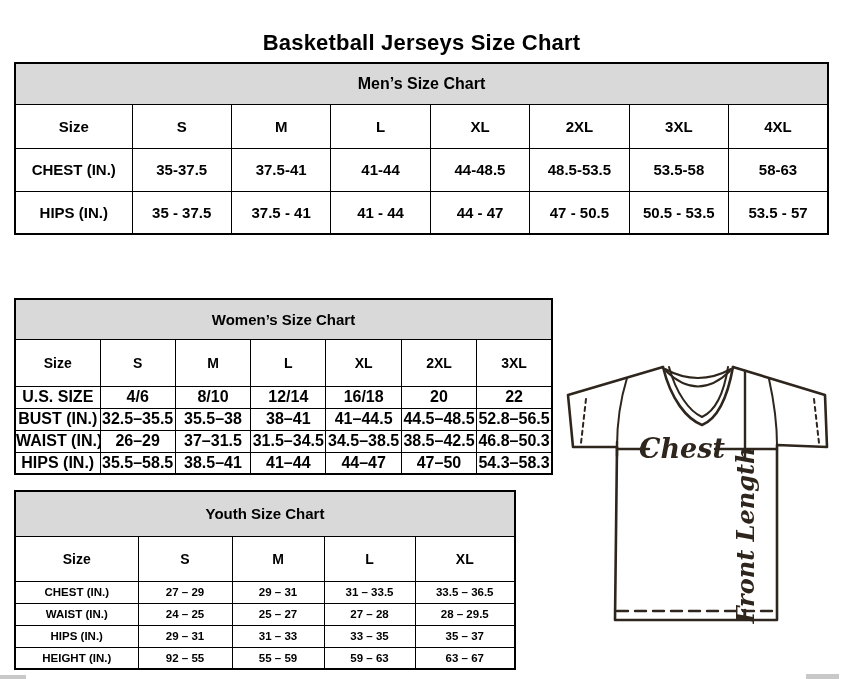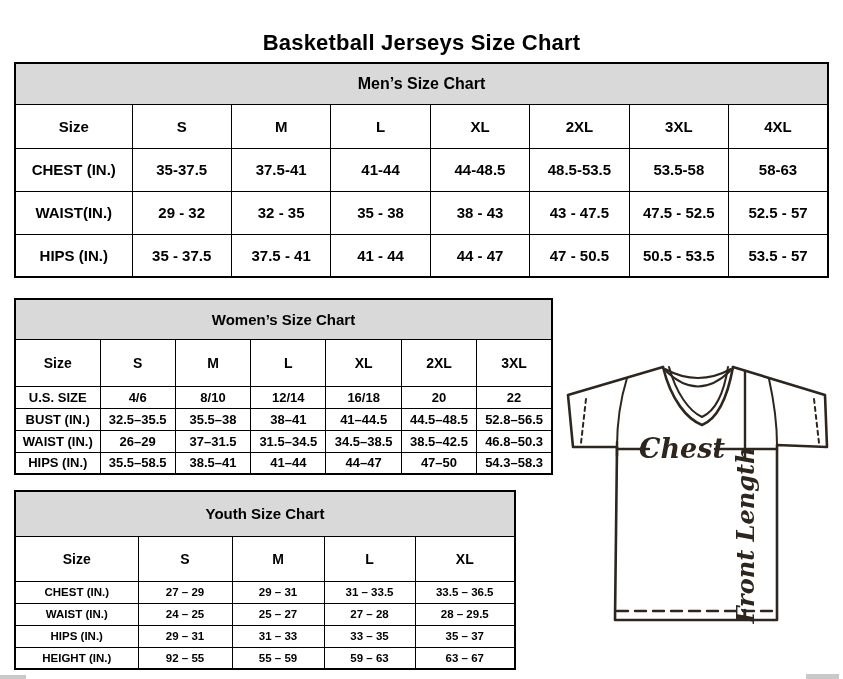--- a/index.html
+++ b/index.html
@@ -25,21 +25,21 @@
 
   .mens { left:14px; top:62px; width:815px; }
   .mens .chart-title-row td { height:41px; font-size:16px; }
   .mens .header-row td { height:44px; font-size:15px; }
   .mens .data-row td { height:43px; font-size:15px; }
   .mens .row-label { font-size:14px; }
 
   .womens { left:14px; top:298px; width:539px; }
   .womens .chart-title-row td { height:40px; }
   .womens .header-row td { height:47px; font-size:14px; }
-  .womens .data-row td { height:22px; font-size:13px; }
+  .womens .data-row td { height:22px; font-size:16px; }
   .womens .row-label { font-size:10.5px; }
 
   .youth { left:14px; top:490px; width:502px; }
   .youth .chart-title-row td { height:45px; }
   .youth .header-row td { height:45px; font-size:14px; }
   .youth .data-row td { height:22px; font-size:11.5px; }
   .youth .row-label { font-size:10.5px; }
 
   .jersey {
     position:absolute; left:565px; top:362px; width:266px; height:268px;
@@ -86,30 +86,20 @@
         </tr>
         <tr class="data-row">
           <td class="row-label">CHEST (IN.)</td>
           <td>35-37.5</td>
           <td>37.5-41</td>
           <td>41-44</td>
           <td>44-48.5</td>
           <td>48.5-53.5</td>
           <td>53.5-58</td>
           <td>58-63</td>
-        </tr>
-        <tr class="data-row">
-          <td class="row-label">WAIST(IN.)</td>
-          <td>29 - 32</td>
-          <td>32 - 35</td>
-          <td>35 - 38</td>
-          <td>38 - 43</td>
-          <td>43 - 47.5</td>
-          <td>47.5 - 52.5</td>
-          <td>52.5 - 57</td>
         </tr>
         <tr class="data-row">
           <td class="row-label">HIPS (IN.)</td>
           <td>35 - 37.5</td>
           <td>37.5 - 41</td>
           <td>41 - 44</td>
           <td>44 - 47</td>
           <td>47 - 50.5</td>
           <td>50.5 - 53.5</td>
           <td>53.5 - 57</td>

